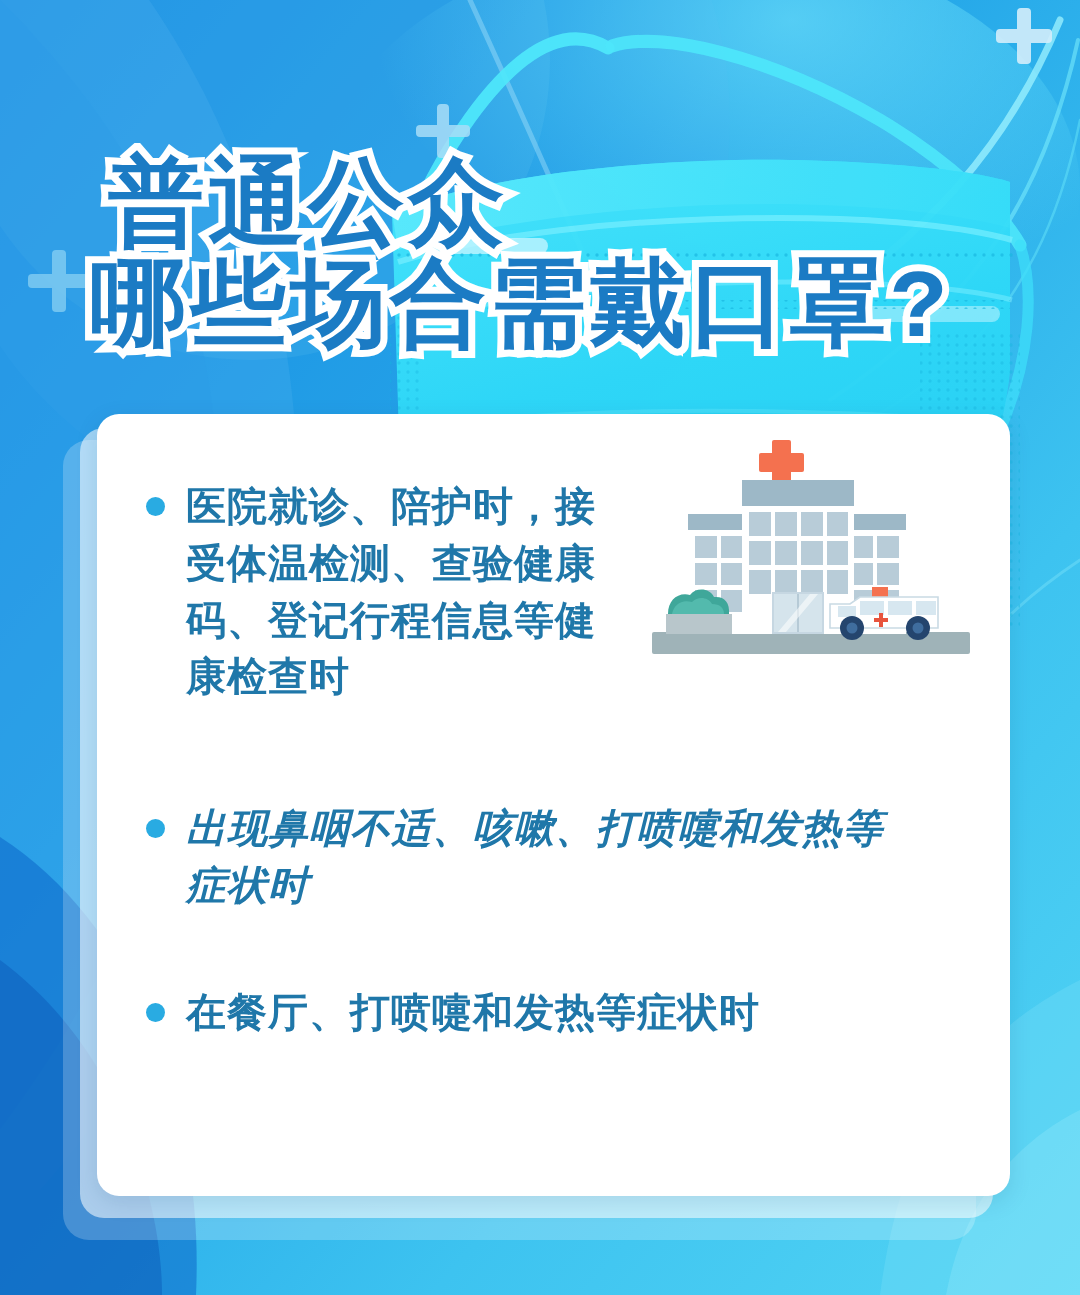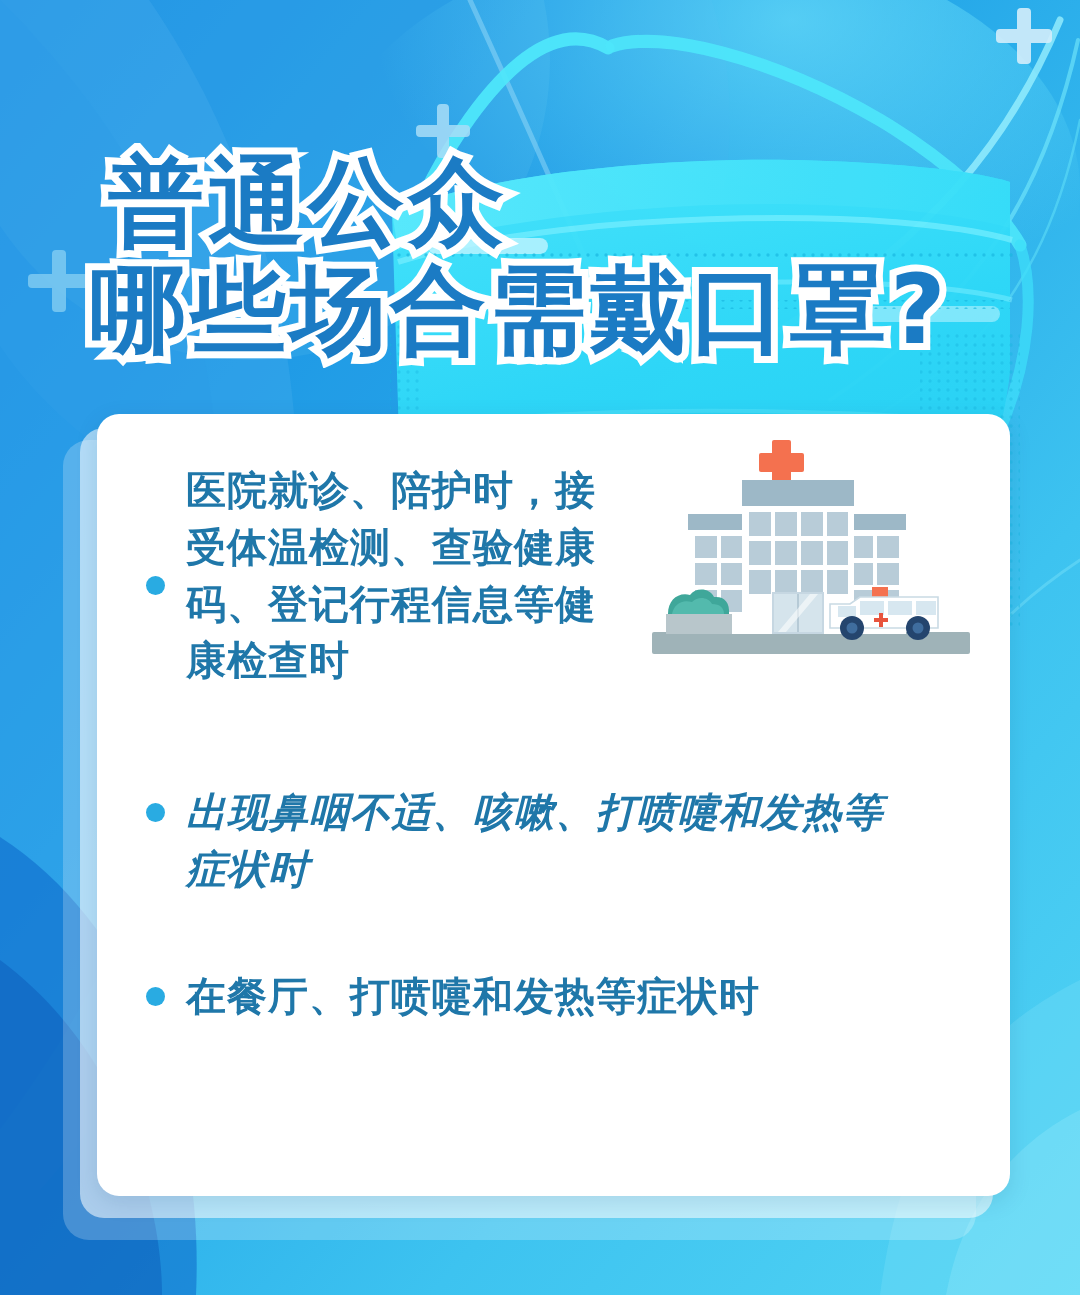--- a/index.html
+++ b/index.html
@@ -33,21 +33,21 @@
     font-weight:bold;
     color:#1b7bc4;
     letter-spacing:4px;
     line-height:1.06;
     -webkit-text-stroke:14px #ffffff;
     paint-order:stroke fill;
     text-shadow:0 2px 0 rgba(255,255,255,.5);
     white-space:nowrap;
   }
   #title .l1{font-size:96px;margin-left:18px;}
-  #title .l2{font-size:96px;margin-top:6px;margin-left:0px;}
+  #title .l2{font-size:96px;margin-top:6px;margin-left:0px;font-family:Liberation Mono, monospace;}
 
   
   .card-shadow-2{
     position:absolute;left:63px;top:440px;width:913px;height:800px;
     background:rgba(255,255,255,.22);border-radius:26px;z-index:2;
   }
   .card-shadow-1{
     position:absolute;left:80px;top:428px;width:913px;height:790px;
     background:rgba(255,255,255,.55);border-radius:24px;z-index:3;
   }
@@ -67,21 +67,21 @@
   }
   .bullet .txt{
     color:#1f77a9;
     font-family:"DejaVu Sans","Liberation Sans",sans-serif;
     font-weight:bold;
     font-size:40px;line-height:1.42;letter-spacing:1px;
   }
   #b1 .txt{width:447px;}
   #b2 .txt{width:715px;}
   #b3 .txt{width:715px;}
-  #b1{margin-top:0;align-items:center;}
+  #b1{margin-top:16px;}
   #b2{margin-top:95px;font-style:italic;}
   #b3{margin-top:70px;}
 
   
   #hospital{position:absolute;right:34px;top:18px;width:326px;height:240px;}
 </style>
 </head>
 <body>
 
 <div id="poster">

